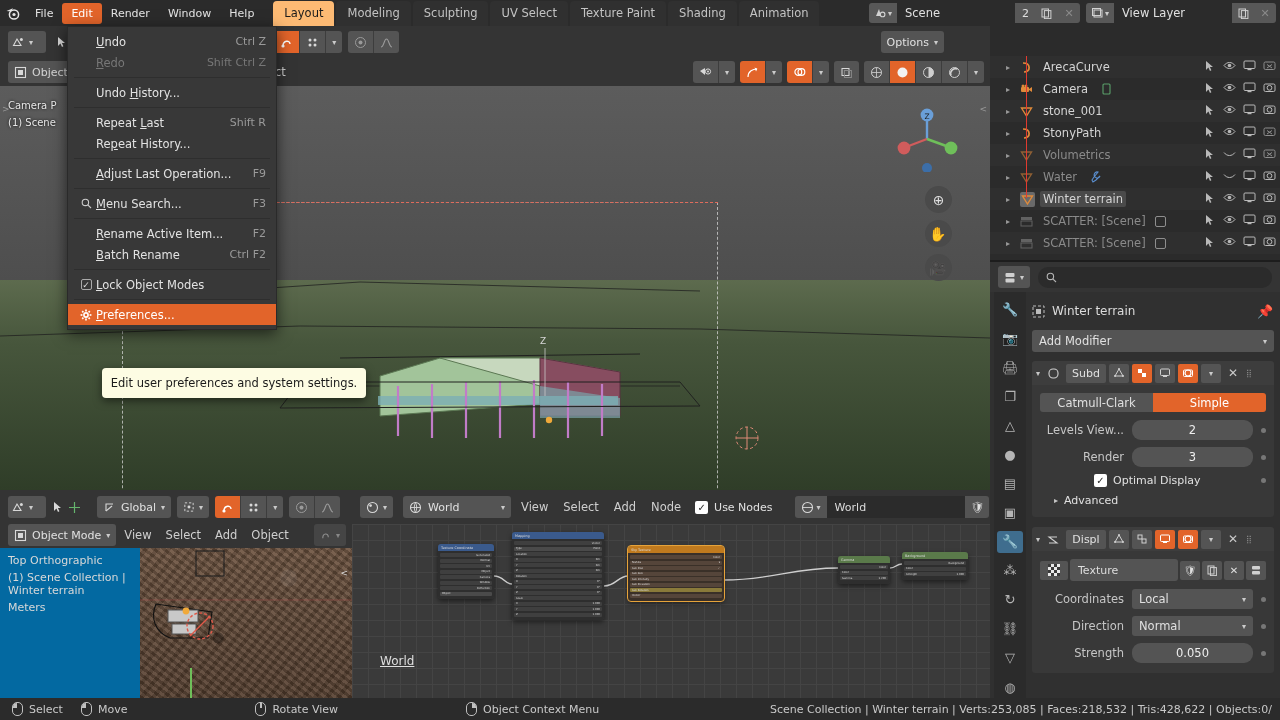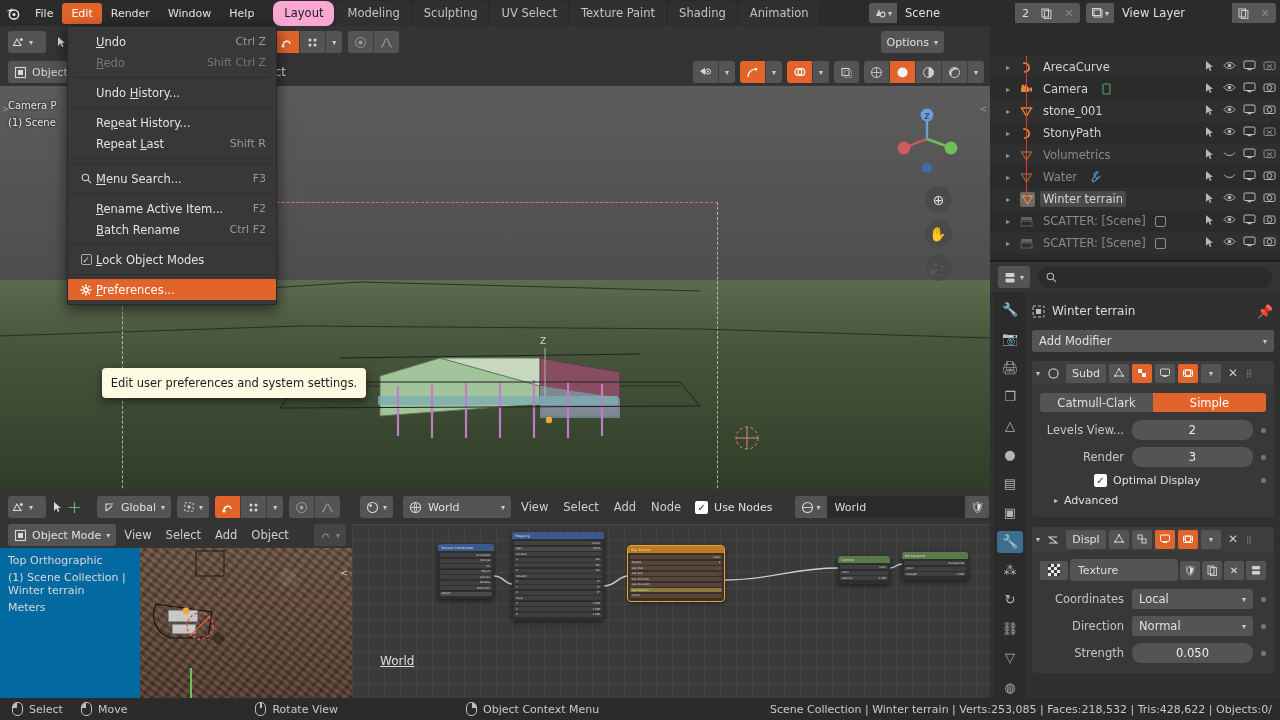--- a/index.html
+++ b/index.html
@@ -14,21 +14,21 @@
 
   
   #topbar{ position:absolute; left:0; top:0; width:1280px; height:26px;
            background:#2b2b2b; display:flex; align-items:center; }
   #topbar .mitem{ padding:4px 9px; border-radius:3px; font-size:11px; color:#e3e3e3; }
   #topbar .mitem.active{ background:#e2642a; color:#fff; }
   .logo{ width:26px; height:26px; display:flex; align-items:center; justify-content:center; }
   .wstabs{ display:flex; align-items:flex-end; height:26px; margin-left:10px; }
   .wstab{ padding:5px 11px 6px; font-size:11.5px; color:#c3c3c3; background:#303030;
           border-radius:4px 4px 0 0; margin-right:2px; }
-  .wstab.sel{ background:#f9a8d4; color:#1b1b1b;border-radius:8px; }
+  .wstab.sel{ background:#fdba74; color:#1b1b1b; }
   .sceneblk{ display:flex; align-items:center; height:20px; margin-left:6px; }
   .sceneblk .idicon{ background:#585858; border-radius:3px 0 0 3px; padding:0 5px; height:20px;
         display:flex; align-items:center; gap:2px; }
   .sceneblk .nm{ background:#2b2b2b; height:20px; display:flex; align-items:center;
         padding:0 8px; min-width:118px; font-size:11.5px; }
   .sceneblk .cnt{ background:#585858; height:20px; display:flex; align-items:center;
         padding:0 7px; font-size:11px; }
   .sceneblk .sq{ background:#585858; height:20px; width:22px; display:flex;
         align-items:center; justify-content:center; }
 
@@ -460,29 +460,34 @@
       </div>
       <div class="msep"></div>
       <div class="mrow">
         <span class="gl"></span>
         <span class="lbl">Undo <span class="ul">H</span>istory...</span>
         <span class="acc"></span>
       </div>
       <div class="msep"></div>
       <div class="mrow">
         <span class="gl"></span>
+        <span class="lbl">Repeat <span class="ul">L</span>ast</span>
+        <span class="acc">Shift R</span>
+      </div>
+      <div class="mrow">
+        <span class="gl"></span>
         <span class="lbl">Re<span class="ul">p</span>eat History...</span>
         <span class="acc"></span>
       </div>
+      <div class="msep"></div>
       <div class="mrow">
         <span class="gl"></span>
-        <span class="lbl">Repeat <span class="ul">L</span>ast</span>
-        <span class="acc">Shift R</span>
-      </div>
-      <div class="msep"></div>
+        <span class="lbl"><span class="ul">A</span>djust Last Operation...</span>
+        <span class="acc">F9</span>
+      </div>
       <div class="msep"></div>
       <div class="mrow">
         <span class="gl">
           <svg width="11" height="11" viewBox="0 0 11 11">
             <circle cx="4.4" cy="4.4" r="3.2" fill="none" stroke="#ccc" stroke-width="1.1"></circle>
             <line x1="6.8" y1="6.8" x2="10" y2="10" stroke="#ccc" stroke-width="1.1"></line>
           </svg>
         </span>
         <span class="lbl"><span class="ul">M</span>enu Search...</span>
         <span class="acc">F3</span>

